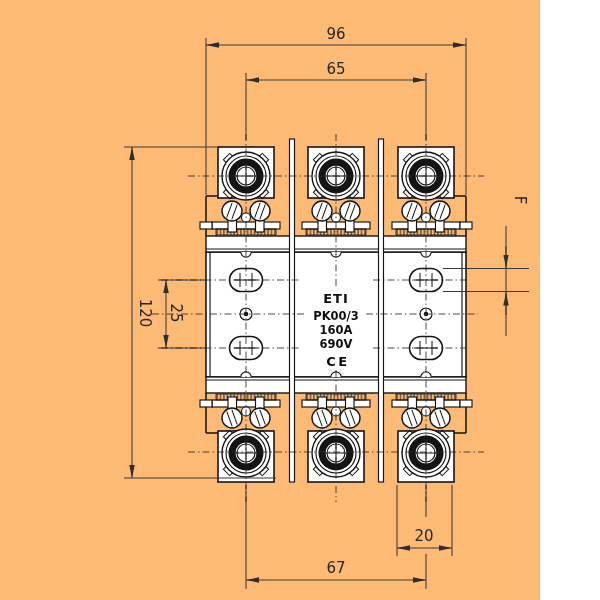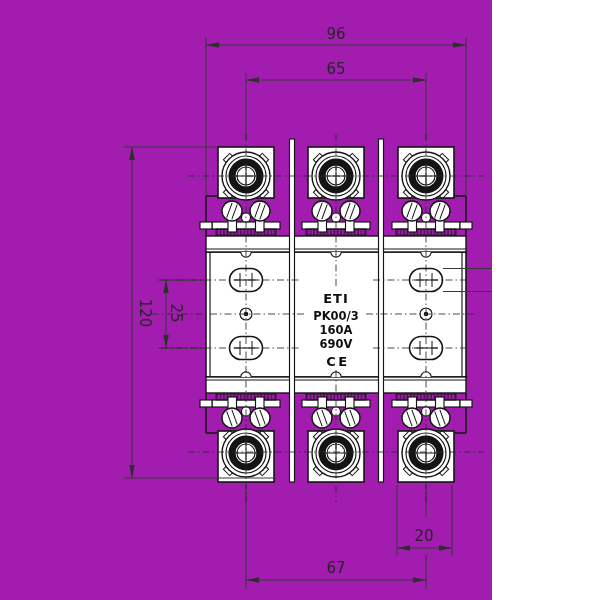--- a/index.html
+++ b/index.html
@@ -1,16 +1,16 @@
 <!DOCTYPE html>
 <html><head>
 <meta charset="utf-8">
 <style>
   html,body{margin:0;padding:0;background:#fff;}
-  .stage{width:492px;height:600px;background:#a21caf;position:relative;overflow:hidden;
+  .stage{width:540px;height:600px;background:#fdba74;position:relative;overflow:hidden;
          font-family:"Liberation Sans","DejaVu Sans",sans-serif;}
   svg{display:block;}
   
   .b16{stroke:#141414;stroke-width:1.6;fill:#fff;}
   .b14{stroke:#141414;stroke-width:1.4;fill:#fff;}
   .b12{stroke:#141414;stroke-width:1.15;fill:#fff;}
   .b1 {stroke:#141414;stroke-width:1;fill:none;}
   .o  {stroke:#141414;stroke-width:1.5;fill:none;}
   .ann{stroke:#141414;stroke-width:7;fill:none;}
   

